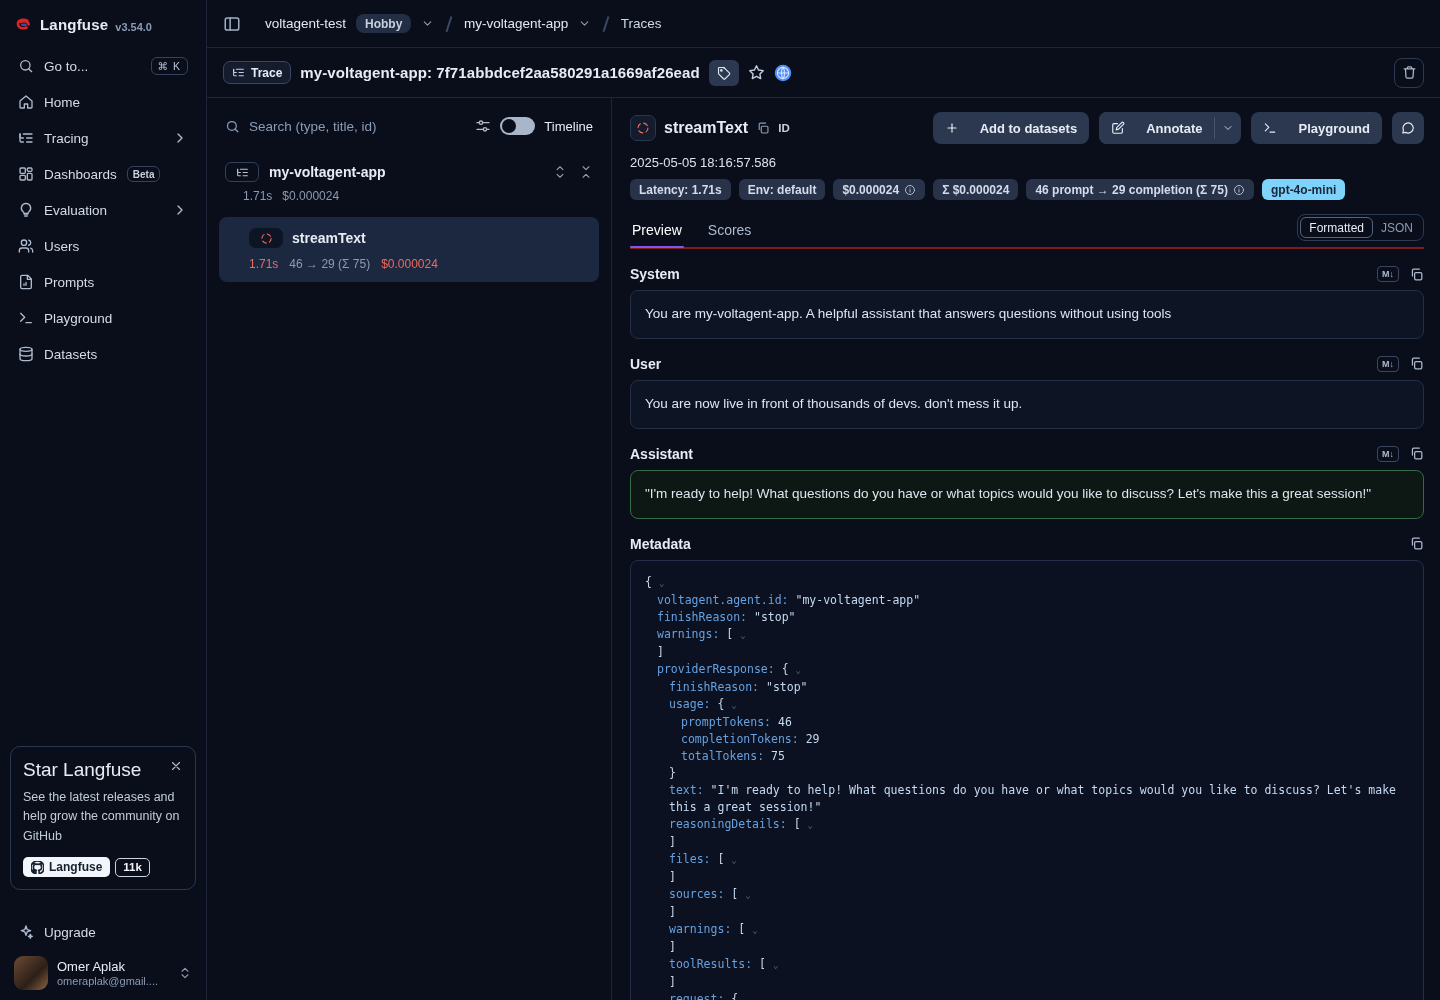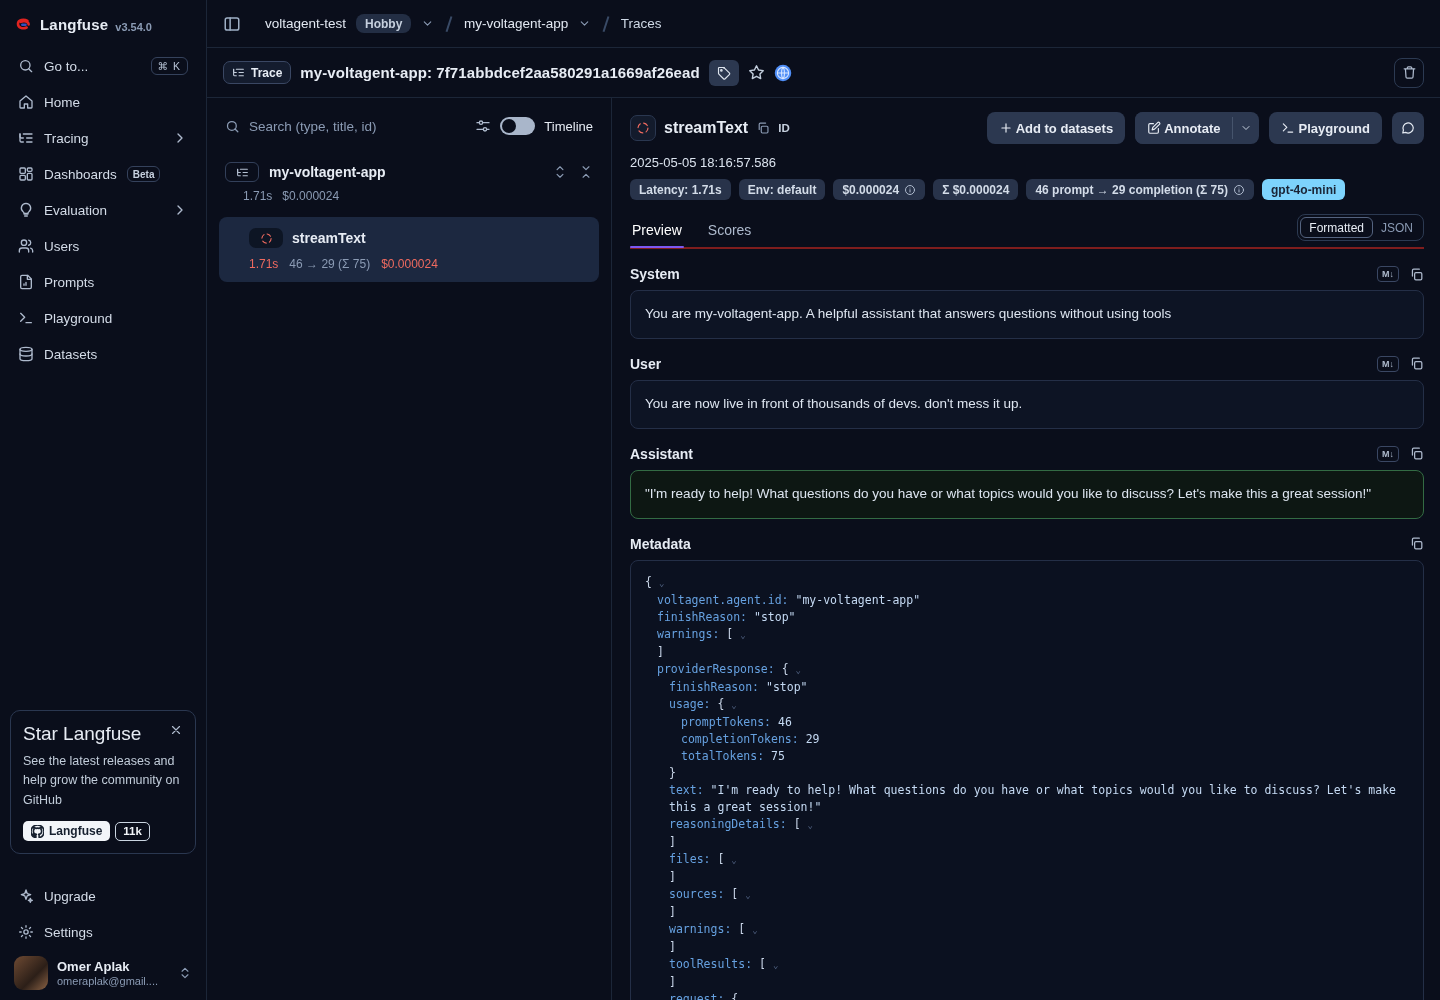--- a/index.html
+++ b/index.html
@@ -22,21 +22,21 @@
   .star-head { display:flex; align-items:flex-start; }
   .star-title { font-weight:400; font-size:19px; }
   .star-x { margin-left:auto; width:14px; height:14px; color:#aebacd; cursor:pointer; }
   .star-body { font-size:12.5px; line-height:1.55; color:#c2cdda; margin-top:7px; }
   .gh-row { display:flex; align-items:center; margin-top:11px; }
   .gh-btn { background:#f2f5f9; color:#16202f; border-radius:5px; display:flex; align-items:center; gap:5px; font-size:12px; font-weight:700; padding:3px 8px; cursor:pointer; }
   .gh-btn .ic { width:13px; height:13px; color:#16202f; }
   .gh-count { border:1px solid #cbd5e1; border-radius:5px; font-size:11.5px; font-weight:700; color:#f2f5f9; padding:2.5px 7px; margin-left:5px; }
   .profile { display:flex; align-items:center; gap:9px; padding:6px 4px 0; }
   .avatar { width:34px; height:34px; border-radius:9px; background:linear-gradient(135deg,#6e4a33,#2c1f18 60%,#8a6345); flex:none; }
-  .prof-name { font-size:13px; font-weight:700; line-height:1.25; }
+  .prof-name { font-size:13px; font-weight:400; line-height:1.25; }
   .prof-mail { font-size:11px; color:#8b9bb4; }
   .prof-chev { margin-left:auto; width:14px; height:14px; color:#8b9bb4; }
   
   .main { flex:1; display:flex; flex-direction:column; min-width:0; }
   .crumb-bar { height:48px; flex:none; display:flex; align-items:center; gap:10px; padding:0 16px; border-bottom:1px solid #1c2638; }
   .crumb-bar .panel-ic { width:18px; height:18px; color:#9fb0c6; cursor:pointer; margin-right:14px; }
   .crumb-txt { color:#e2e8f2; font-weight:500; }
   .crumb-last { color:#cfd9e6; }
   .pill { background:#232e44; border-radius:8px; padding:2.5px 9px; font-size:12px; color:#c6d0de; font-weight:600; }
   .crumb-chev { width:13px; height:13px; color:#8b9bb4; cursor:pointer; }
@@ -77,21 +77,21 @@
   .salmon { color:#ef6a5f; }
   
   .detail { flex:1; min-width:0; padding:14px 16px 0 18px; display:flex; flex-direction:column; }
   .d-head { display:flex; align-items:center; gap:8px; }
   .d-gen { width:26px; height:26px; background:#131b2c; border:1px solid #2a3750; border-radius:7px; display:flex; align-items:center; justify-content:center; }
   .d-gen .ic { width:14px; height:14px; color:#ef6a5f; stroke-width:2.4; }
   .d-title { font-size:16px; font-weight:700; }
   .copy-ic { width:14px; height:14px; color:#8b9bb4; cursor:pointer; }
   .id-lbl { font-size:11.5px; font-weight:700; color:#c6d0de; }
   .d-actions { margin-left:auto; display:flex; align-items:center; gap:10px; }
-  .btn { height:32px; background:#2c3850; border-radius:8px; display:flex; align-items:center; gap:3px; padding:0 12px; font-size:13px; font-weight:600; color:#e7ecf4; cursor:pointer; }
+  .btn { height:32px; background:#2c3850; border-radius:8px; display:flex; align-items:center; gap:21px; padding:0 12px; font-size:13px; font-weight:600; color:#e7ecf4; cursor:pointer; }
   .btn .ic { width:14px; height:14px; }
   .btn-group { display:flex; align-items:stretch; background:#2c3850; border-radius:8px; overflow:hidden; }
   .btn-group .btn { border-radius:0; }
   .btn-sep { width:1px; background:#46546c; margin:5px 0; }
   .btn-caret { width:26px; display:flex; align-items:center; justify-content:center; cursor:pointer; }
   .btn-caret .ic { width:12px; height:12px; color:#c6d0de; }
   .btn-sq { width:32px; padding:0; justify-content:center; }
   .d-time { margin-top:11px; font-size:13px; color:#dbe3ee; }
   .badges { display:flex; align-items:center; gap:8px; margin-top:9px; flex-wrap:wrap; }
   .m-badge { background:#28334a; color:#d3dce8; border-radius:6px; padding:3.5px 9px; font-size:12px; font-weight:600; display:flex; align-items:center; gap:5px; }
@@ -268,29 +268,20 @@
   <div id="footer-list">
   <div class="nav-item">
     <span class="ic">
           <svg viewBox="0 0 24 24">
             <path d="M12 3l1.8 5.3 5.2 1.7-5.2 1.7L12 17l-1.8-5.3L5 10l5.2-1.7z"></path>
             <path d="M18.5 15.5l.8 2.2 2.2.8-2.2.8-.8 2.2-.8-2.2-2.2-.8 2.2-.8z"></path>
           </svg>
         </span>
     <span>Upgrade</span>
   </div>
-  <div class="nav-item">
-    <span class="ic">
-          <svg viewBox="0 0 24 24">
-            <circle cx="12" cy="12" r="3.2"></circle>
-            <path d="M12 2.5v2.3M12 19.2v2.3M2.5 12h2.3M19.2 12h2.3M5.2 5.2l1.7 1.7M17.1 17.1l1.7 1.7M18.8 5.2l-1.7 1.7M6.9 17.1l-1.7 1.7"></path>
-          </svg>
-        </span>
-    <span>Settings</span>
-  </div>
     </div>
   <div class="profile">
     <div class="avatar"></div>
     <div>
       <div class="prof-name">Omer Aplak</div>
       <div class="prof-mail">omeraplak@gmail....</div>
     </div>
     <span class="ic prof-chev">
         <svg viewBox="0 0 24 24">
           <path d="m7 15 5 5 5-5M7 9l5-5 5 5"></path>

